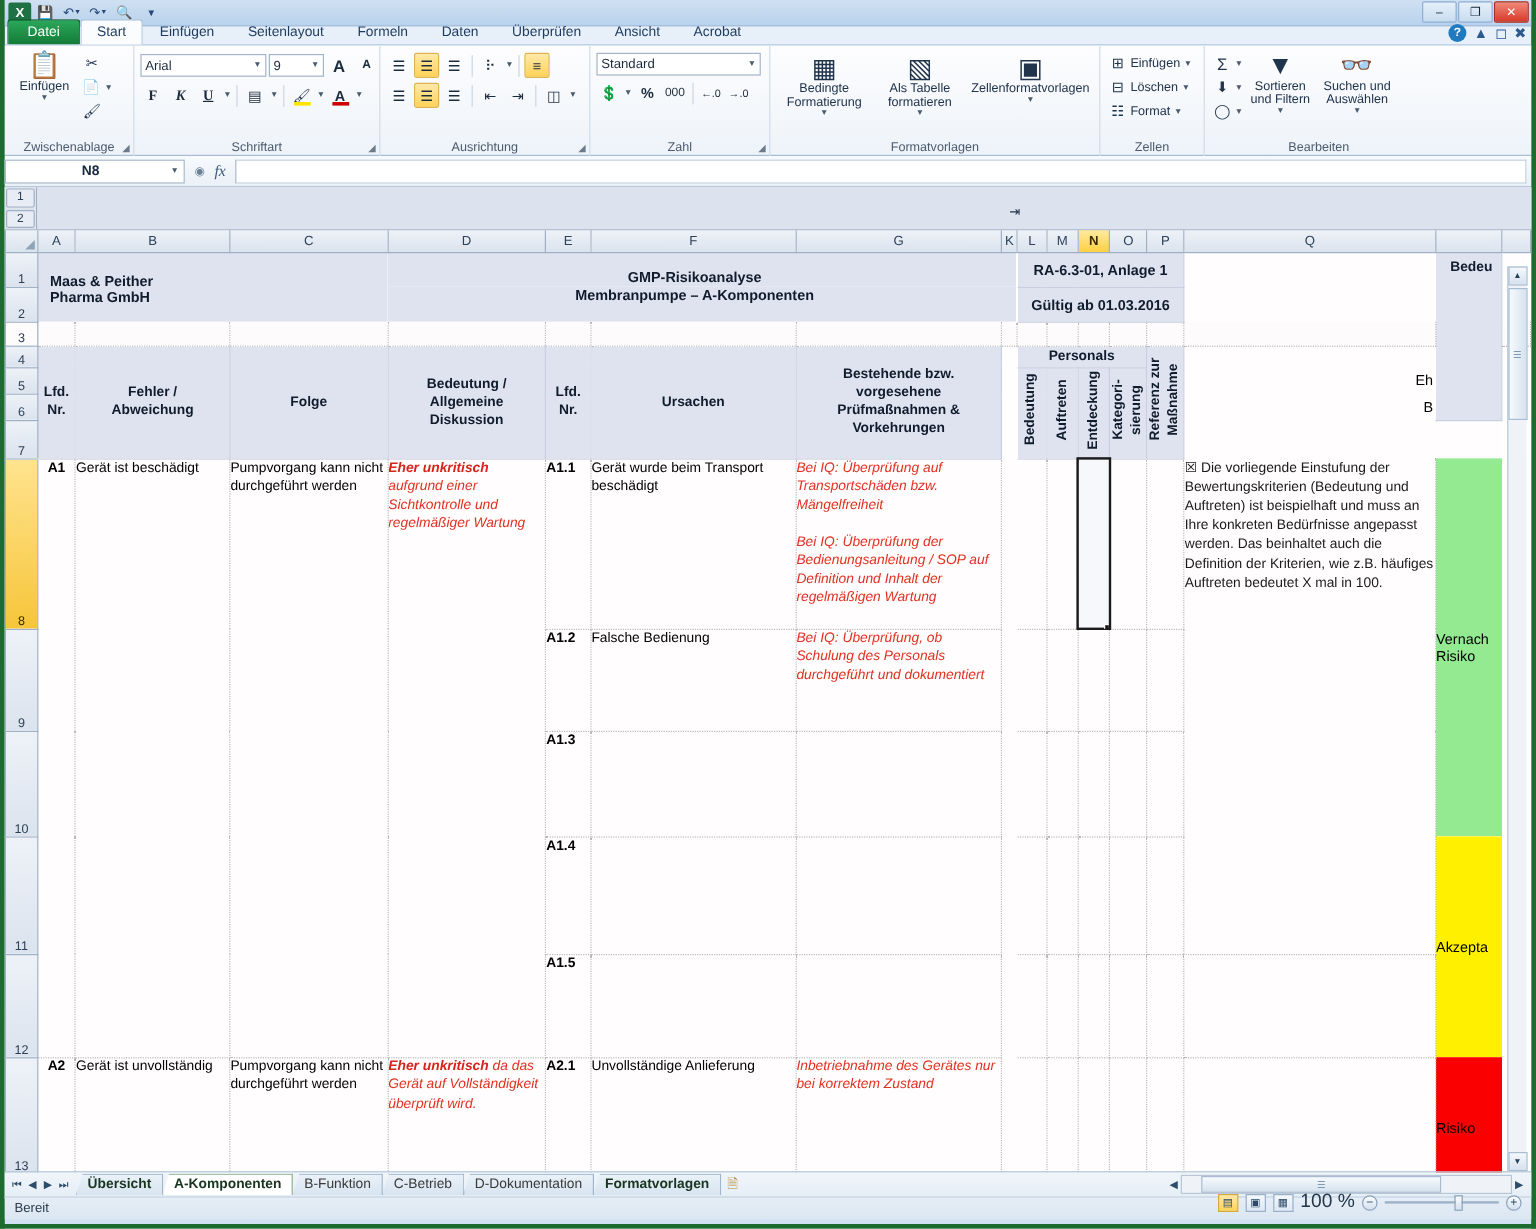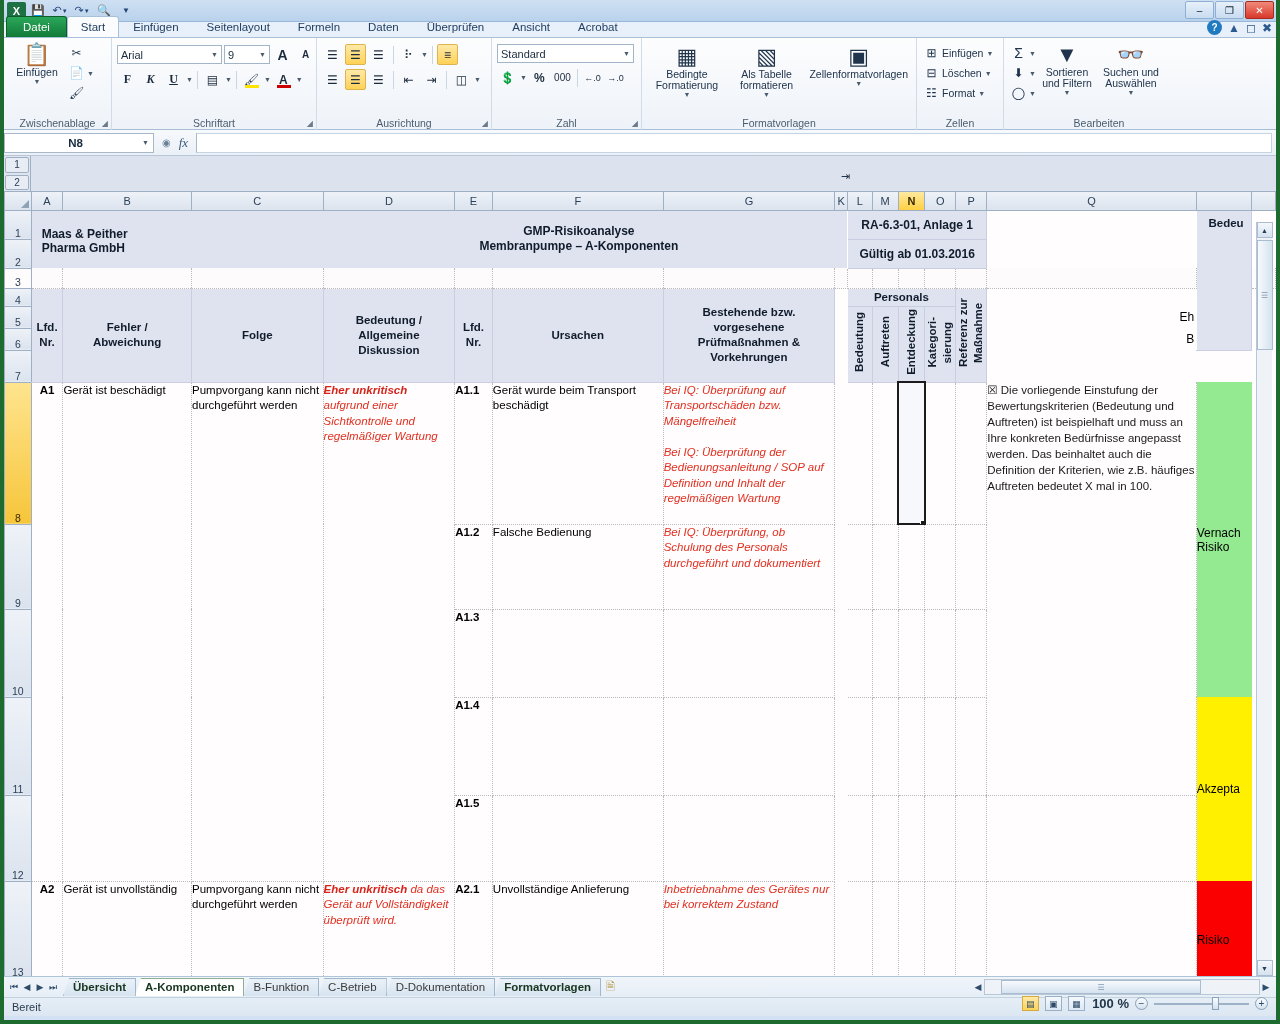--- a/index.html
+++ b/index.html
@@ -280,21 +280,21 @@
     display:flex;align-items:center;justify-content:center;font-size:8px;color:#8098b0;
   }
   #statusrow { height:19px; display:flex; align-items:center; border-top:1px solid #c3d2e0; }
   #statustext { font-size:11px; color:#2b3b4d; padding-left:8px; }
   #zoomarea { position:absolute; right:8px; bottom:5px; display:flex; align-items:center; gap:6px; }
   .viewbtn {
     width:17px;height:15px;border:1px solid #9ab0c6;background:linear-gradient(#f3f8fc,#dce8f4);
     display:flex;align-items:center;justify-content:center;font-size:9px;color:#2d4a68;
   }
   .viewbtn.on { background:linear-gradient(#ffe9a8,#ffd257); border-color:#d6ab3c; }
-  #zoomval { font-size:13px; color:#23374b; min-width:38px; text-align:right;font-weight:bold; }
+  #zoomval { font-size:16px; color:#23374b; min-width:38px; text-align:right; }
   #zoomslider { width:95px; height:11px; position:relative; display:flex; align-items:center; }
   #zoomtrack { position:absolute; left:0; right:0; height:2px; background:#9db2c6; }
   #zoomhandle { position:absolute; left:58px; width:7px; height:13px; background:linear-gradient(#fafcfe,#d4e1ee); border:1px solid #8aa2ba; }
   .zb { width:13px;height:13px;border-radius:50%;border:1px solid #8aa2ba;background:linear-gradient(#fafcfe,#d4e1ee);
         display:flex;align-items:center;justify-content:center;font-size:10px;color:#2d4a68;}
 </style>
 </head>
 <body>
 
 <div id="app">

